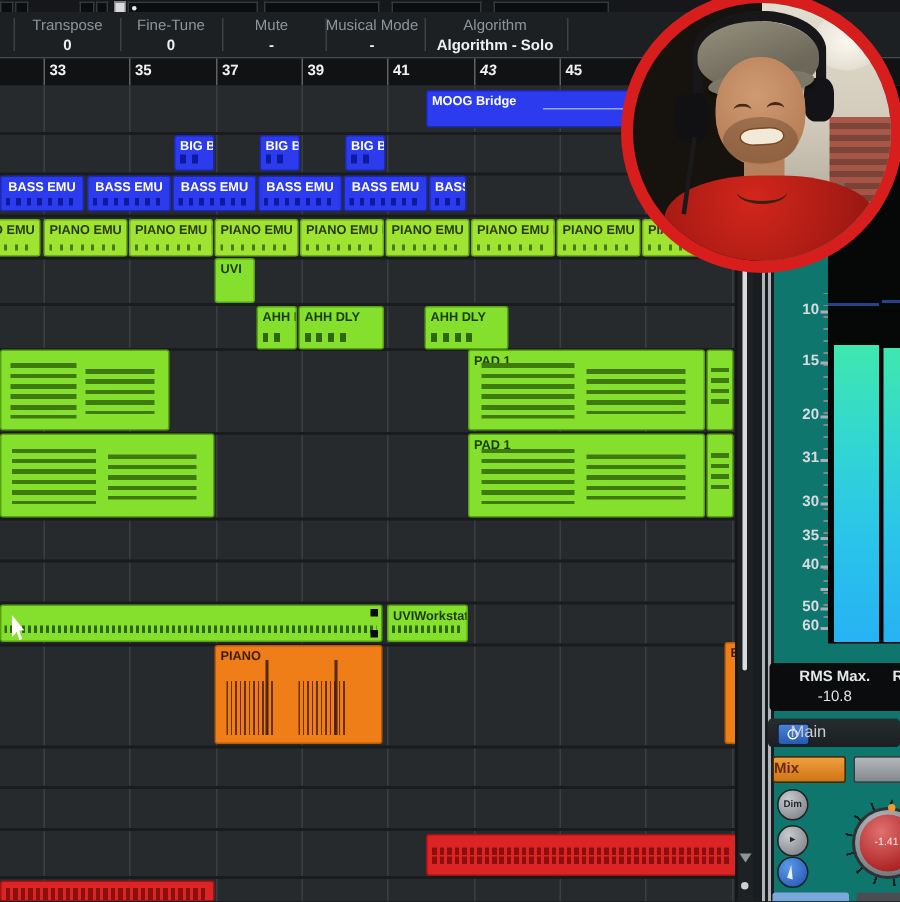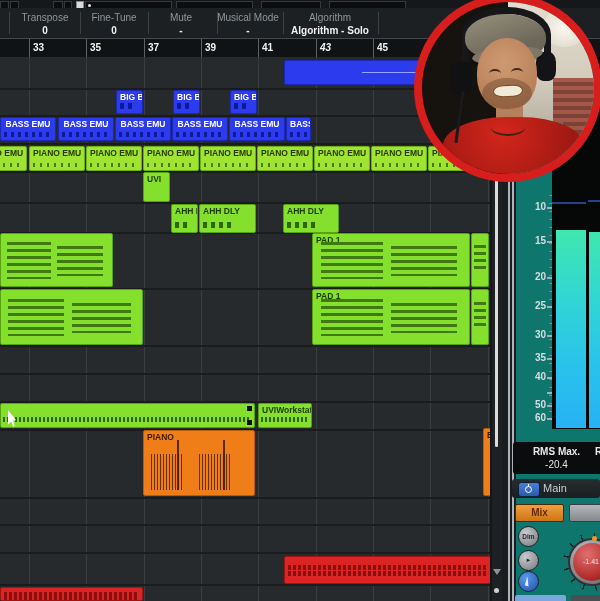--- a/index.html
+++ b/index.html
@@ -73,24 +73,24 @@
   .mpeak{position:absolute;height:2px;background:#27418c;}
   .mline{position:absolute;left:36px;width:48px;height:1px;background:rgba(0,0,0,.3);}
   #rms-box{position:absolute;left:513px;top:442px;width:90px;height:32px;background:#0a0c0d;border-radius:3px;overflow:hidden;z-index:6;}
   #rms-label{position:absolute;left:0;top:4px;width:87px;text-align:center;font-size:10px;font-weight:bold;color:#e6e9eb;}
   #rms-value{position:absolute;left:0;top:17px;width:87px;text-align:center;font-size:10px;color:#dfe3e5;}
   #rms-partial{position:absolute;left:82px;top:4px;font-size:10px;font-weight:bold;color:#e6e9eb;}
   #main-bar{position:absolute;left:512px;top:479px;width:88px;height:19px;background:linear-gradient(180deg,#272c2f,#1b1f21);border-radius:3px;z-index:6;}
   #main-pwr{position:absolute;left:6px;top:3px;width:20px;height:13px;background:linear-gradient(180deg,#4a80d8,#2a5ab0);border:1px solid #123;border-radius:3px;}
   .pwr-ico{position:absolute;left:6px;top:3px;width:5px;height:5px;border:1.5px solid #fff;border-radius:50%;}
   .pwr-ico:after{content:"";position:absolute;left:1.5px;top:-3px;width:1.5px;height:3px;background:#fff;}
-  #main-label{position:absolute;left:31px;top:3px;font-size:11px;color:#c8cdd1;}
+  #main-label{position:absolute;left:15px;top:3px;font-size:11px;color:#c8cdd1;}
   #mix-btn{position:absolute;left:515px;top:504px;width:49px;height:18px;border-radius:2px;z-index:6;
      background:linear-gradient(180deg,#f0a040,#cf7414);border:1px solid #4a2800;box-sizing:border-box;
-     font-size:10px;font-weight:bold;color:#6b2a06;text-align:center;line-height:16px;}
+     font-size:10px;font-weight:bold;color:#6b2a06;line-height:16px;}
   #gray-btn{position:absolute;left:569px;top:504px;width:34px;height:18px;border-radius:2px;z-index:6;
      background:linear-gradient(180deg,#b4b8bc,#84888c);border:1px solid #3a3e42;box-sizing:border-box;}
   .rbtn{position:absolute;width:21px;height:21px;border-radius:50%;z-index:6;
      background:radial-gradient(circle at 35% 30%,#c8ccd0,#74787c);border:1px solid #222;box-sizing:border-box;
      text-align:center;color:#26292c;}
   #dim-btn{left:518px;top:526px;font-size:6.5px;font-weight:bold;line-height:19px;}
   #ref-btn{left:518px;top:550px;font-size:6px;line-height:19px;}
   #click-btn{left:518px;top:571px;background:radial-gradient(circle at 35% 30%,#5a9ae8,#2050b0);}
   .click-ico{position:absolute;left:7px;top:5px;width:0;height:0;border-left:4px solid #e8f0fa;border-top:9px solid transparent;transform:rotate(18deg);}
   #knob-ticks{position:absolute;left:563px;top:533px;width:58px;height:58px;border-radius:50%;z-index:6;
@@ -219,20 +219,21 @@
         <div class="hline" style="top: 316px;"></div>
         <div class="hline" style="top: 344px;"></div>
         <div class="hline" style="top: 372px;"></div>
         <div class="hline" style="top: 440px;"></div>
         <div class="hline" style="top: 467px;"></div>
         <div class="hline" style="top: 495px;"></div>
         <div class="hline" style="top: 527px;"></div>
       </div>
     <div id="clips">
         <div class="clip c-blue" style="left: 284px; top: 3px; width: 186px; height: 25px;">
+          <span class="lbl">MOOG Bridge</span>
           <div class="pat paut a"></div>
           <div class="pat paut b"></div>
         </div>
         <div class="clip c-blue" style="left: 116px; top: 33px; width: 27px; height: 24px;">
           <span class="lbl">BIG BA</span>
           <div class="pat pdbs"></div>
         </div>
         <div class="clip c-blue" style="left: 173px; top: 33px; width: 27px; height: 24px;">
           <span class="lbl">BIG BA</span>
           <div class="pat pdbs"></div>
@@ -395,21 +396,21 @@
         <div class="mtick" style="top: 150px;"></div>
         <div class="mnum" style="top: 144px;">10</div>
         <div class="mline" style="top: 150px;"></div>
         <div class="mtick" style="top: 184px;"></div>
         <div class="mnum" style="top: 178px;">15</div>
         <div class="mline" style="top: 184px;"></div>
         <div class="mtick" style="top: 220px;"></div>
         <div class="mnum" style="top: 214px;">20</div>
         <div class="mline" style="top: 220px;"></div>
         <div class="mtick" style="top: 249px;"></div>
-        <div class="mnum" style="top: 243px;">25</div>
+        <div class="mnum" style="top: 243px;">31</div>
         <div class="mline" style="top: 249px;"></div>
         <div class="mtick" style="top: 278px;"></div>
         <div class="mnum" style="top: 272px;">30</div>
         <div class="mline" style="top: 278px;"></div>
         <div class="mtick" style="top: 301px;"></div>
         <div class="mnum" style="top: 295px;">35</div>
         <div class="mline" style="top: 301px;"></div>
         <div class="mtick" style="top: 320px;"></div>
         <div class="mnum" style="top: 314px;">40</div>
         <div class="mline" style="top: 320px;"></div>
@@ -425,21 +426,21 @@
     <div id="mbars">
         <div class="mbar" style="left: 40px; width: 30px; top: 173px; height: 198px;"></div>
         <div class="mpeak" style="left: 36px; width: 34px; top: 145px;"></div>
         <div class="mbar" style="left: 73px; width: 11px; top: 175px; height: 196px;"></div>
         <div class="mpeak" style="left: 72px; width: 12px; top: 143px;"></div>
       </div>
   </div>
 
   <div id="rms-box">
     <div id="rms-label">RMS Max.</div>
-    <div id="rms-value">-20.4</div>
+    <div id="rms-value">-10.8</div>
     <div id="rms-partial">R</div>
   </div>
 
   <div id="main-bar">
     <div id="main-pwr">
       <div class="pwr-ico"></div>
     </div>
     <div id="main-label">Main</div>
   </div>
 

